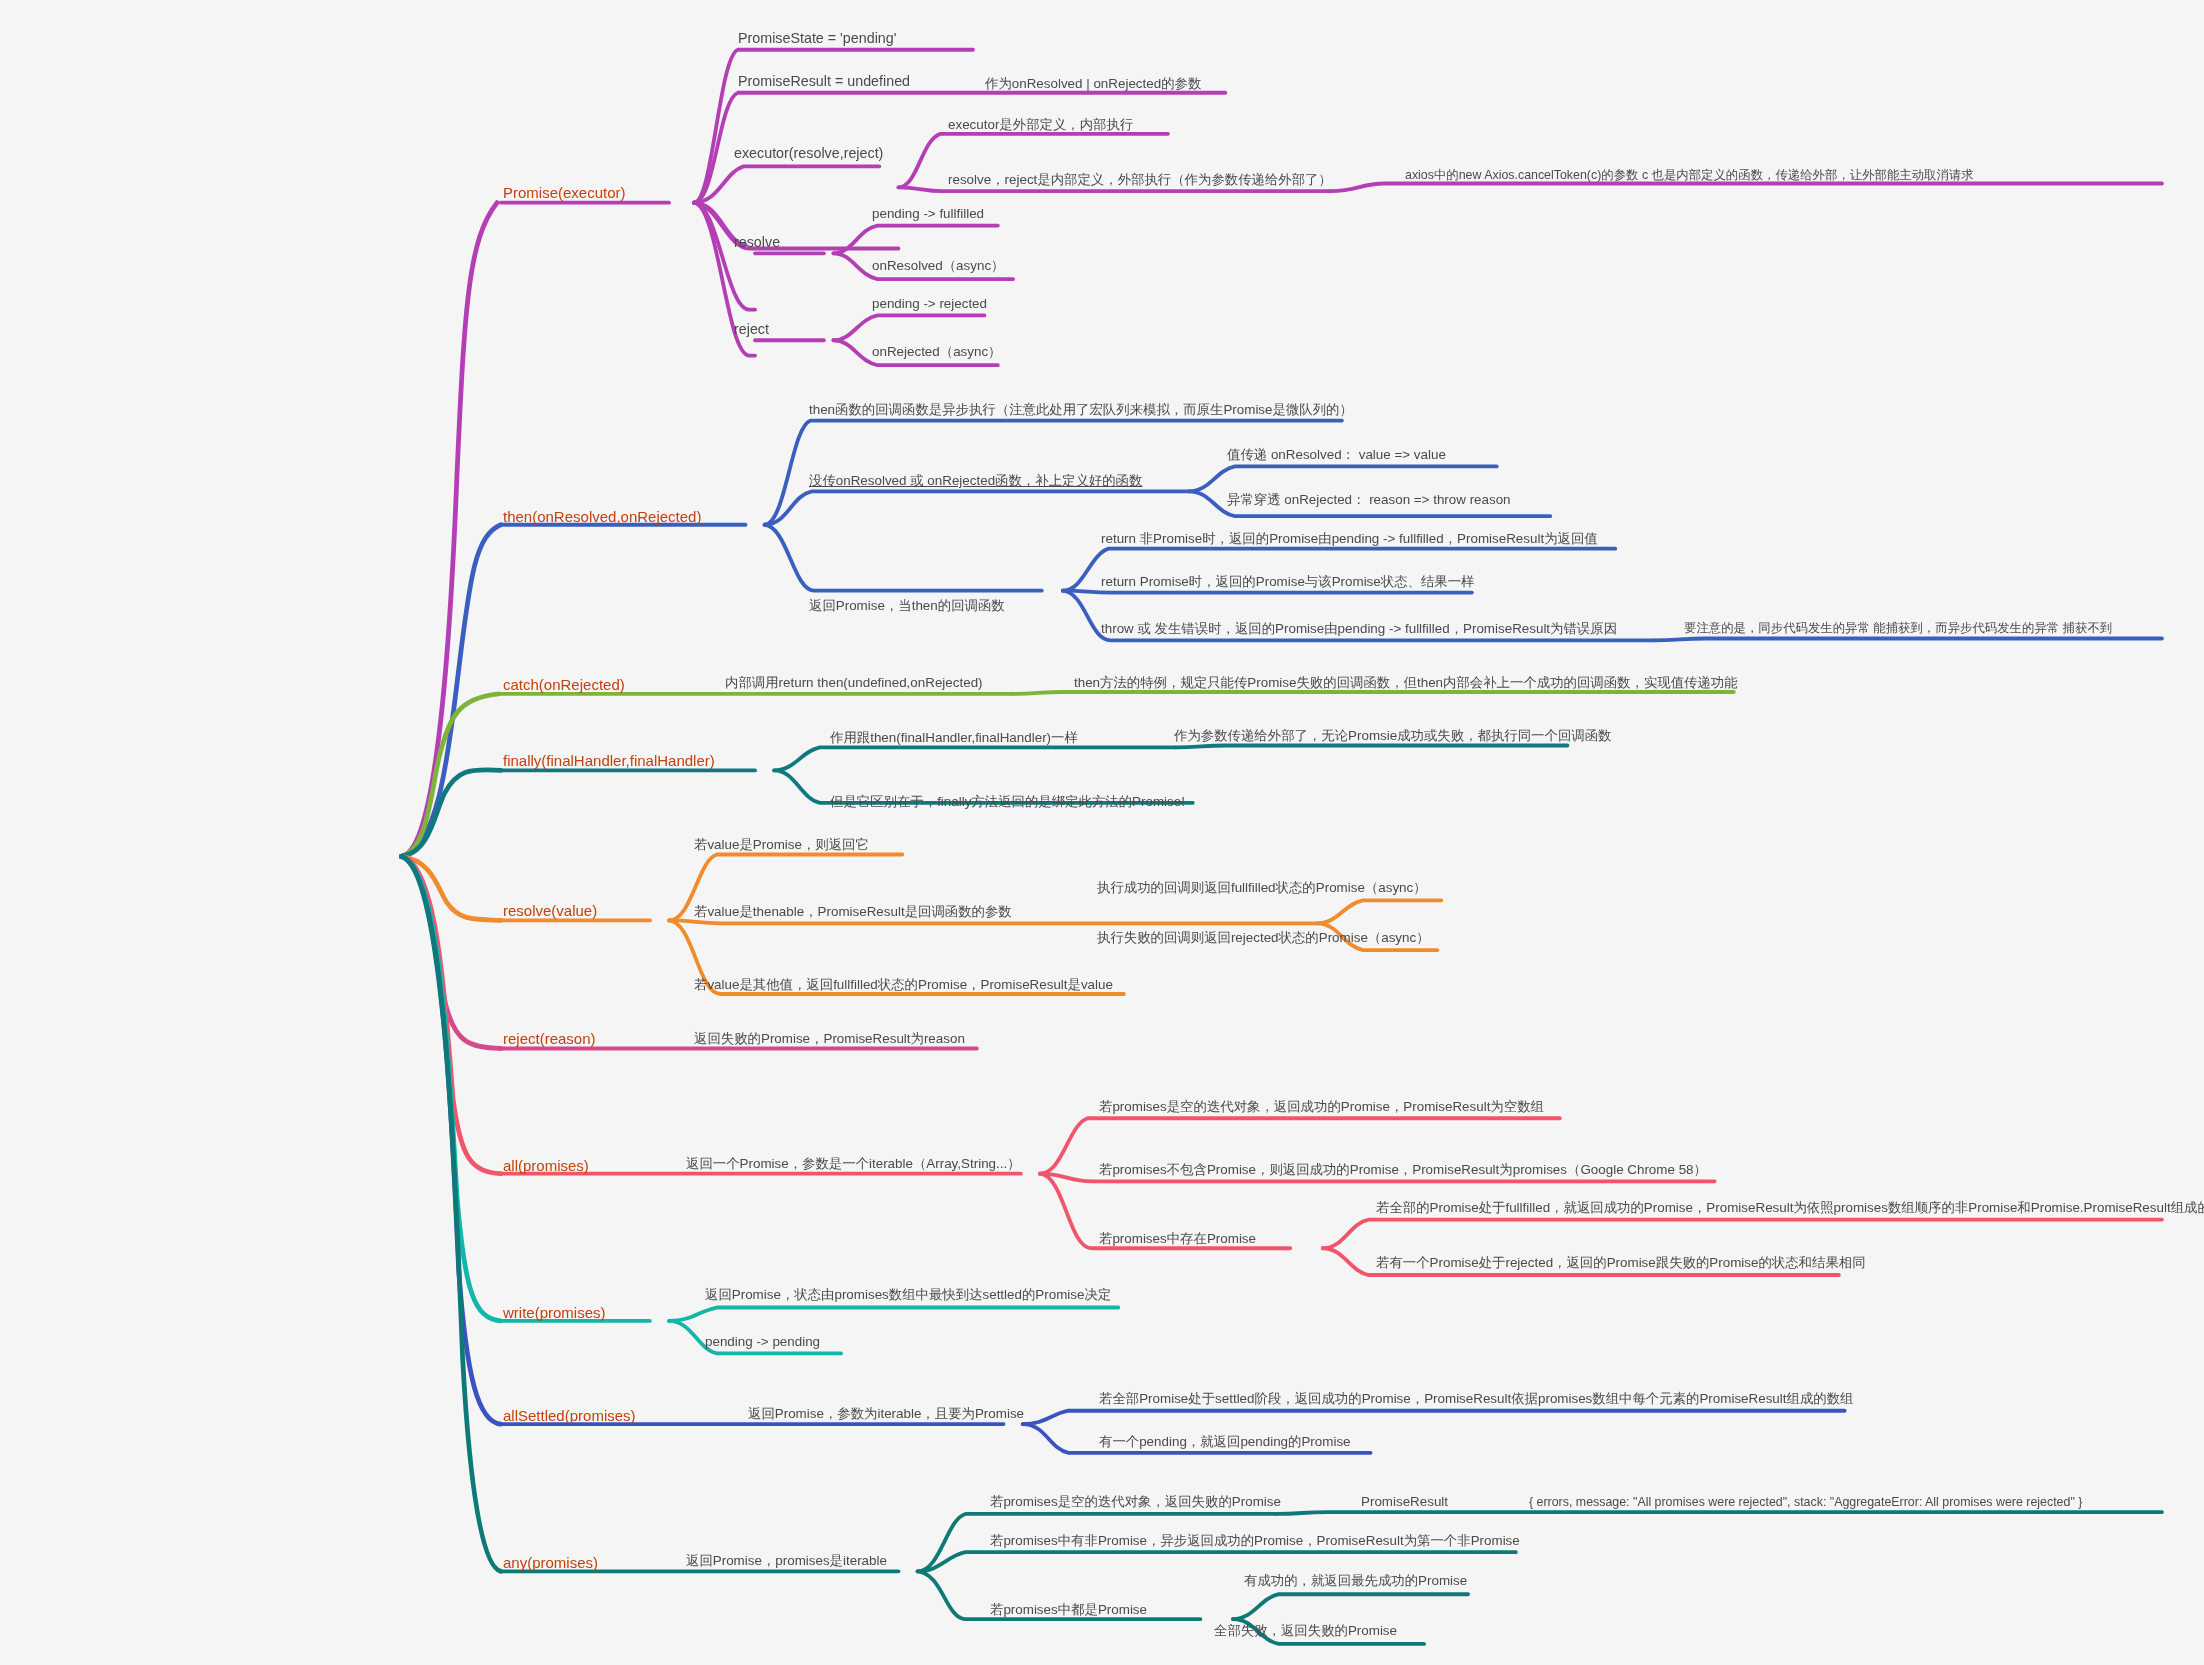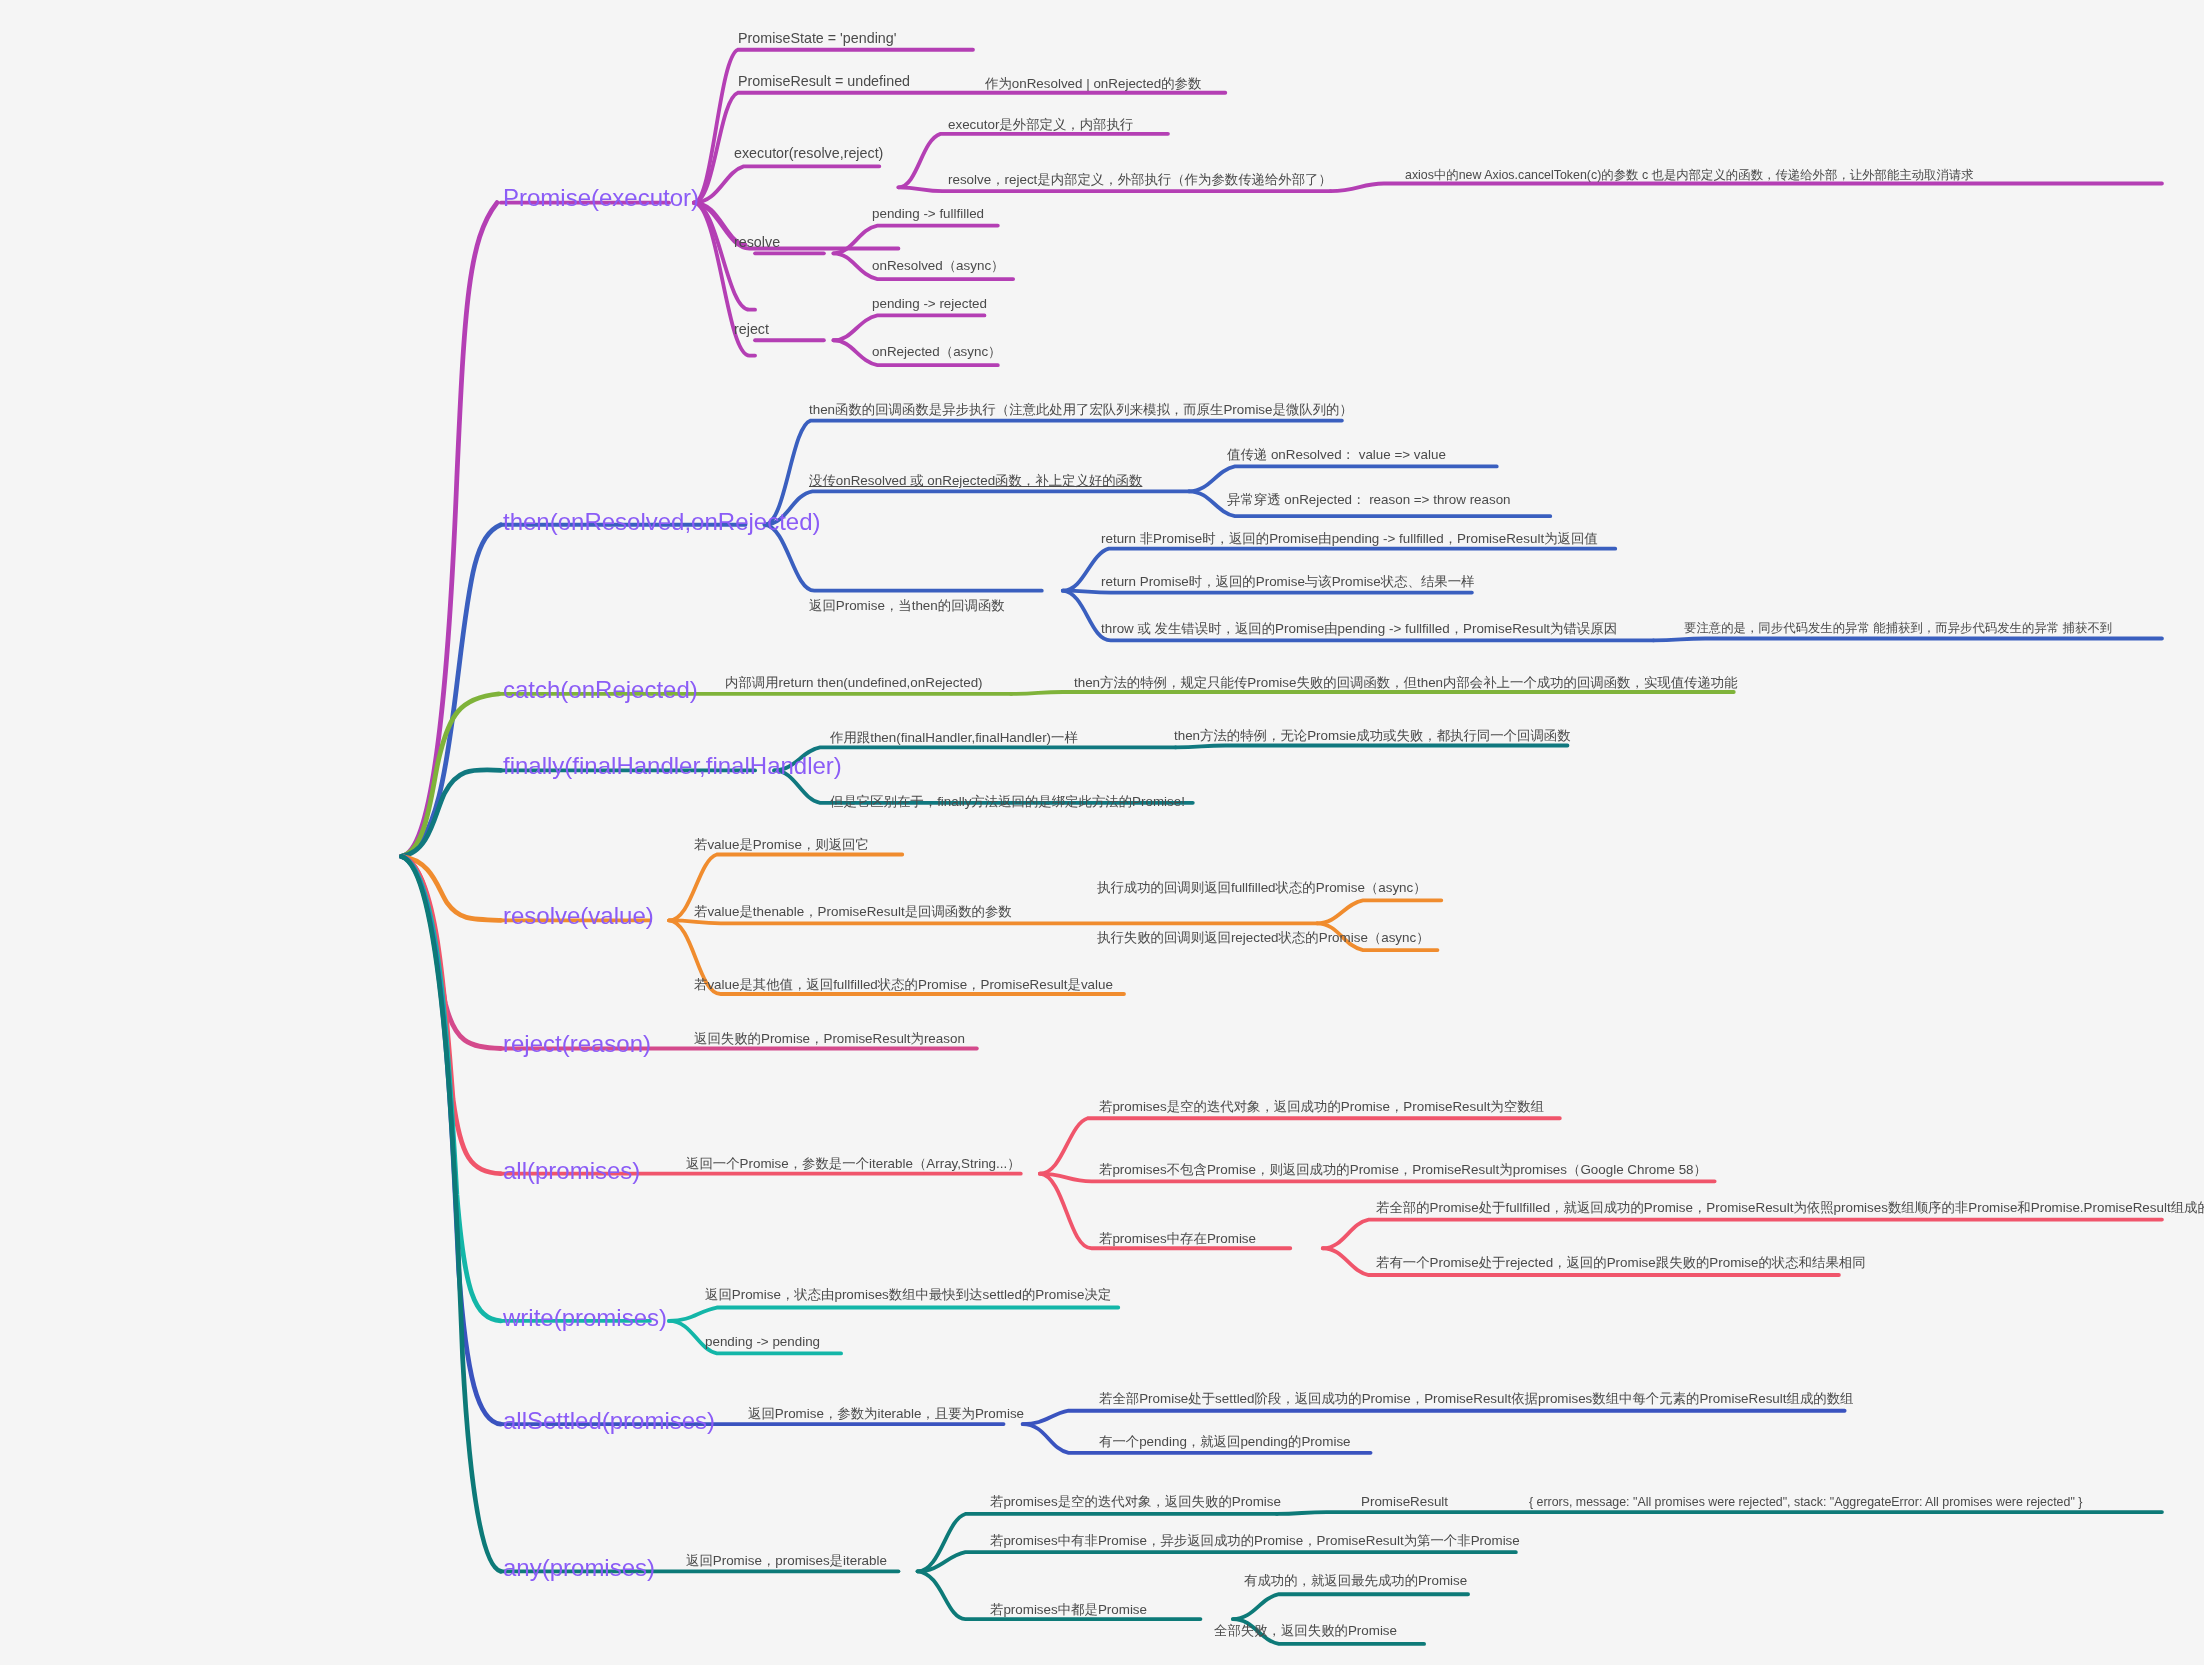--- a/index.html
+++ b/index.html
@@ -35,21 +35,21 @@
   }
   .node-root {
     background: #ffffff;
     border-radius: 2.9px;
     padding: 17px 25px;
     font-size: 30px;
     color: #3a3a3a;
     box-shadow: 0 1px 2.9px rgba(0,0,0,0.10);
     letter-spacing: 0.2px;
   }
-  .node-l1 { font-size: 24px; color: #8b5cf6; }
+  .node-l1 { font-size: 15px; color: #c2410c; }
   .node-l2 { font-size: 14.3px; color: #4a4a4a; }
   .node-l3 { font-size: 13.4px; color: #4a4a4a; }
   .node-l4 { font-size: 12.4px; color: #4a4a4a; }
 </style>
 </head>
 <body>
 
 <div id="canvas">
 
   <svg id="edges" viewBox="0 0 2306 1742" xmlns="http://www.w3.org/2000/svg">
@@ -217,21 +217,21 @@
   <div class="node node-l3" style="left:725px; top:675px;">
     <span>内部调用return  then(undefined,onRejected)</span></div>
   <div class="node node-l3" style="left:1074px; top:675px;">
     <span>then方法的特例，规定只能传Promise失败的回调函数，但then内部会补上一个成功的回调函数，实现值传递功能</span></div>
 
   <div class="node node-l1" style="left:503px; top:752px;">
     <span>finally(finalHandler,finalHandler)</span></div>
   <div class="node node-l3" style="left:830px; top:730px;">
     <span>作用跟then(finalHandler,finalHandler)一样</span></div>
   <div class="node node-l3" style="left:1174px; top:728px;">
-    <span>then方法的特例，无论Promsie成功或失败，都执行同一个回调函数</span></div>
+    <span>作为参数传递给外部了，无论Promsie成功或失败，都执行同一个回调函数</span></div>
   <div class="node node-l3" style="left:830px; top:785px;margin-top:9px;">
     <span>但是它区别在于，finally方法返回的是绑定此方法的Promise!</span></div>
 
   <div class="node node-l1" style="left:503px; top:902px;">
     <span>resolve(value)</span></div>
   <div class="node node-l3" style="left:694px; top:837px;">
     <span>若value是Promise，则返回它</span></div>
   <div class="node node-l3" style="left:694px; top:904px;">
     <span>若value是thenable，PromiseResult是回调函数的参数</span></div>
   <div class="node node-l3" style="left:1097px; top:880px;">

